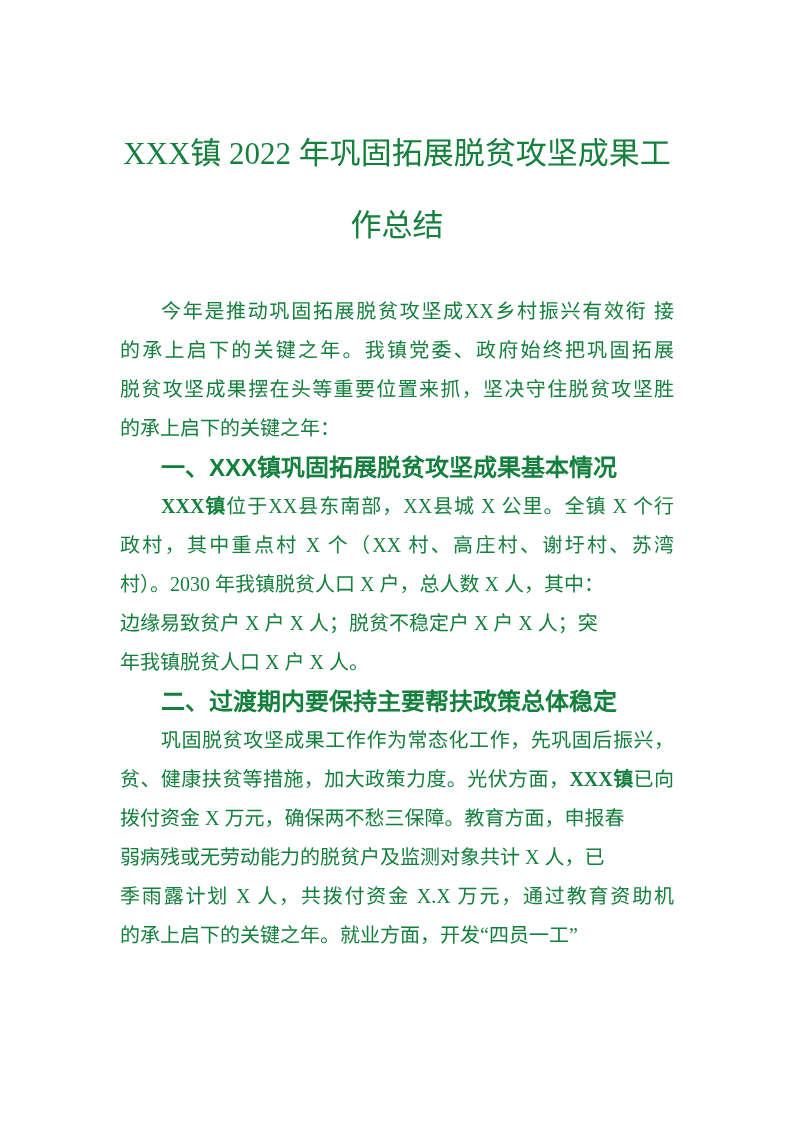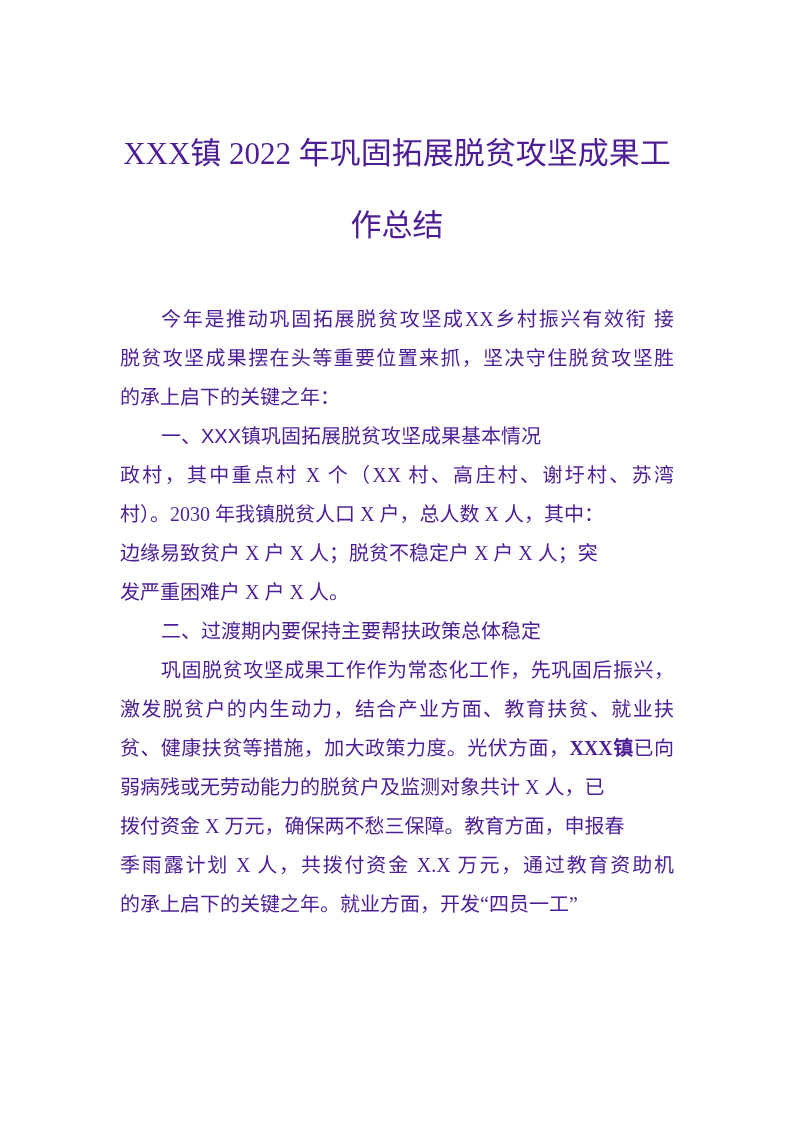--- a/index.html
+++ b/index.html
@@ -6,93 +6,94 @@
   html, body {
     margin: 0;
     padding: 0;
     background: #ffffff;
   }
   .page {
     position: relative;
     width: 794px;
     height: 1122px;
     background: #ffffff;
-    color: #4c1d95;
+    color: #15803d;
     box-sizing: border-box;
     padding: 118px 120px 0 120px;
     overflow: hidden;
   }
   .doc-title {
     font-family: "Liberation Serif", "DejaVu Serif", serif;
     font-size: 31px;
     font-weight: 400;
     text-align: center;
   }
   .title-line {
     height: 72px;
     line-height: 72px;
     white-space: nowrap;
     overflow: hidden;
   }
   .doc-body {
-    margin-top: 38px;
+    margin-top: 30px;
   }
   .line {
     height: 39px;
     line-height: 39px;
     font-family: "Liberation Serif", "DejaVu Serif", serif;
     font-size: 20px;
     overflow: hidden;
     text-align: justify;
     text-align-last: left;
   }
   .line.jl {
     text-align-last: justify;
   }
   .line.indent {
     text-indent: 41px;
   }
   .line.heading {
     font-family: "Liberation Sans", "DejaVu Sans", sans-serif;
-    font-weight: 400;
-    font-size: 20px;
+    font-weight: 700;
+    font-size: 24px;
     text-align-last: left;
   }
   .bold-run {
     font-weight: 700;
   }
 </style>
 </head>
 <body>
 
 <div class="page">
 
   <div class="doc-title">
     <div class="title-line">XXX镇 2022 年巩固拓展脱贫攻坚成果工</div>
     <div class="title-line">作总结</div>
   </div>
 
   <div class="doc-body">
 
     <div class="line indent jl">今年是推动巩固拓展脱贫攻坚成XX乡村振兴有效衔 接</div>
+    <div class="line jl">的承上启下的关键之年。我镇党委、政府始终把巩固拓展</div>
     <div class="line jl">脱贫攻坚成果摆在头等重要位置来抓，坚决守住脱贫攻坚胜</div>
     <div class="line">的承上启下的关键之年：</div>
 
     <div class="line indent heading">一、XXX镇巩固拓展脱贫攻坚成果基本情况</div>
 
+    <div class="line indent jl"><span class="bold-run">XXX镇</span><span>位于XX县东南部，XX县城 X 公里。全镇 X 个行</span></div>
     <div class="line jl">政村，其中重点村 X 个（XX 村、高庄村、谢圩村、苏湾</div>
     <div class="line">村）。2030 年我镇脱贫人口 X 户，总人数 X 人，其中：</div>
     <div class="line">边缘易致贫户 X 户 X 人；脱贫不稳定户 X 户 X 人；突</div>
-    <div class="line">发严重困难户 X 户 X 人。</div>
+    <div class="line">年我镇脱贫人口 X 户 X 人。</div>
 
     <div class="line indent heading">二、过渡期内要保持主要帮扶政策总体稳定</div>
 
     <div class="line indent jl">巩固脱贫攻坚成果工作作为常态化工作，先巩固后振兴，</div>
-    <div class="line jl">激发脱贫户的内生动力，结合产业方面、教育扶贫、就业扶</div>
     <div class="line jl"><span>贫、健康扶贫等措施，加大政策力度。光伏方面，</span><span class="bold-run">XXX镇</span><span>已向老</span></div>
+    <div class="line">拨付资金 X 万元，确保两不愁三保障。教育方面，申报春</div>
     <div class="line">弱病残或无劳动能力的脱贫户及监测对象共计 X 人，已</div>
-    <div class="line">拨付资金 X 万元，确保两不愁三保障。教育方面，申报春</div>
     <div class="line jl">季雨露计划 X 人，共拨付资金 X.X 万元，通过教育资助机</div>
     <div class="line">的承上启下的关键之年。就业方面，开发“四员一工”</div>
 
   </div>
 
 </div>
 
 </body></html>

